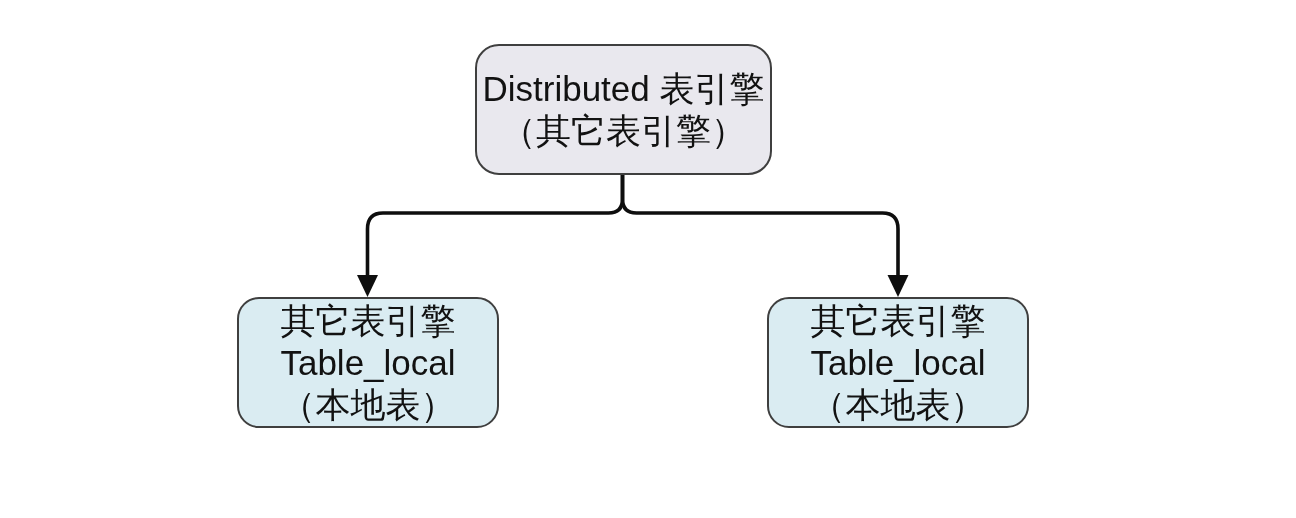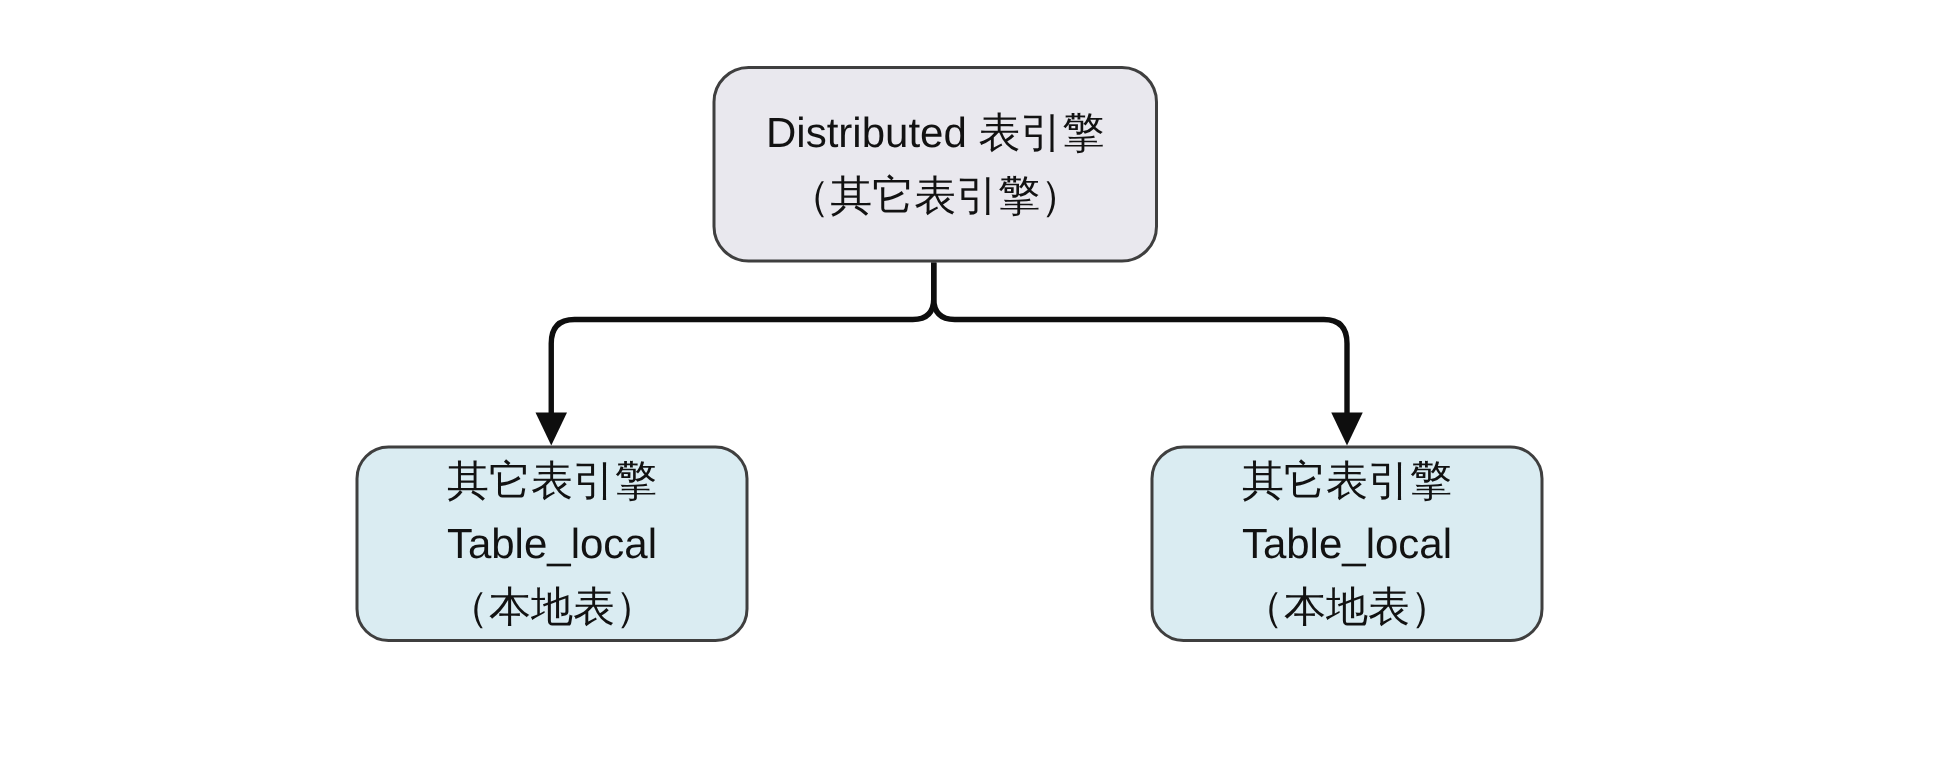--- a/index.html
+++ b/index.html
@@ -52,21 +52,21 @@
     border-radius: 22px;
   }
   .node-right {
     left: 767px;
     top: 297px;
     width: 262px;
     height: 131px;
     border-radius: 22px;
   }
   .node .line {
-    font-size: 28px;
+    font-size: 35px;
     line-height: 42px;
     white-space: nowrap;
   }
 </style>
 </head>
 <body>
 
 <div class="canvas" style="background-color: rgb(255, 255, 255);">
 
   <svg class="edge-layer" viewBox="0 0 1296 518" xmlns="http://www.w3.org/2000/svg">

